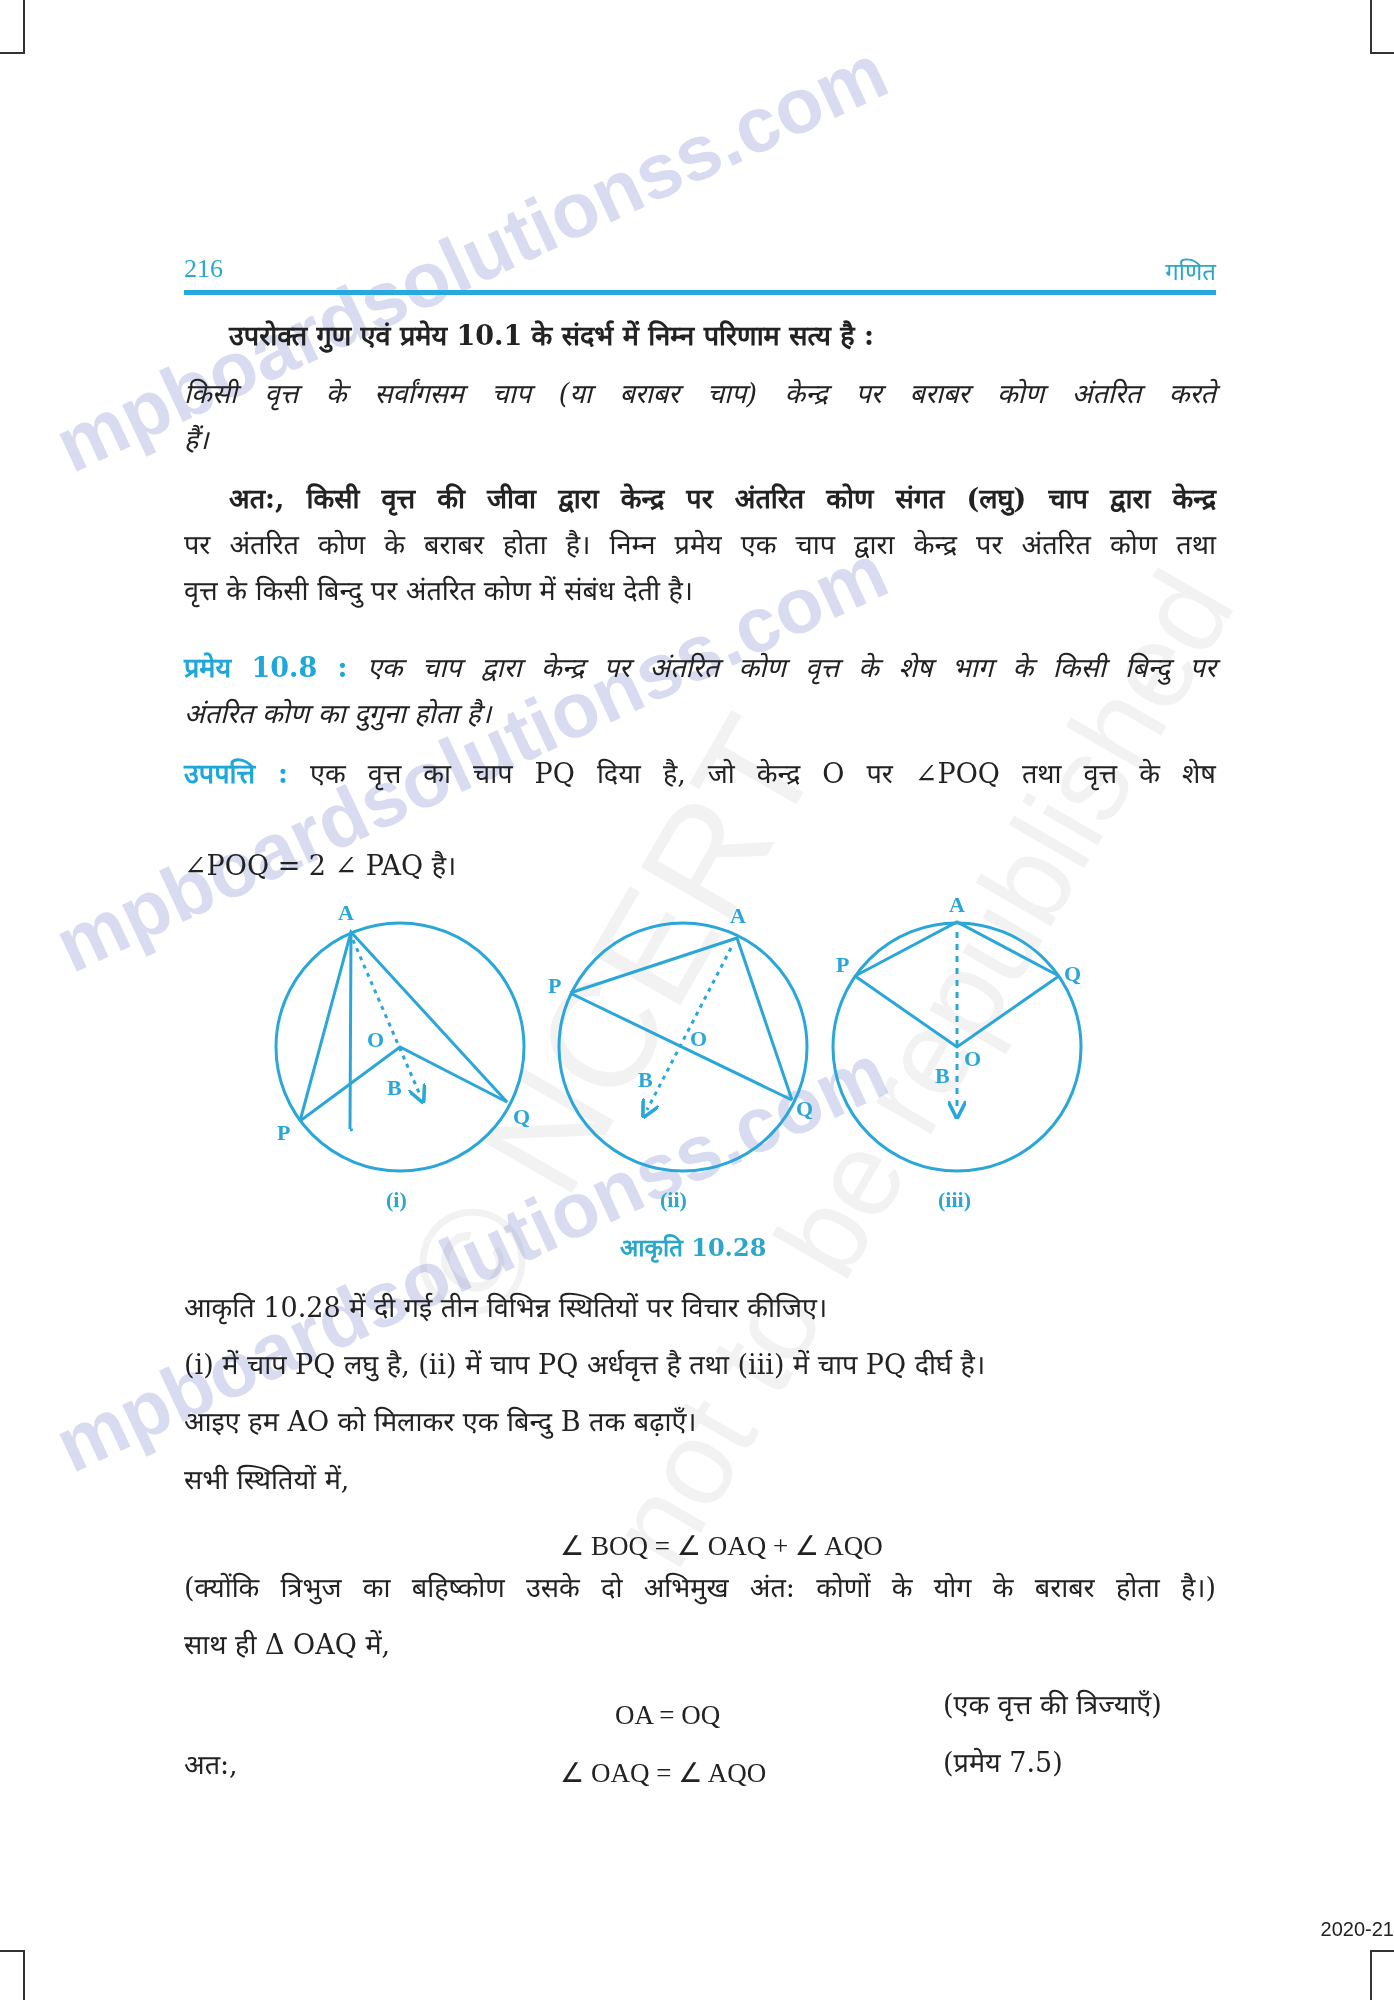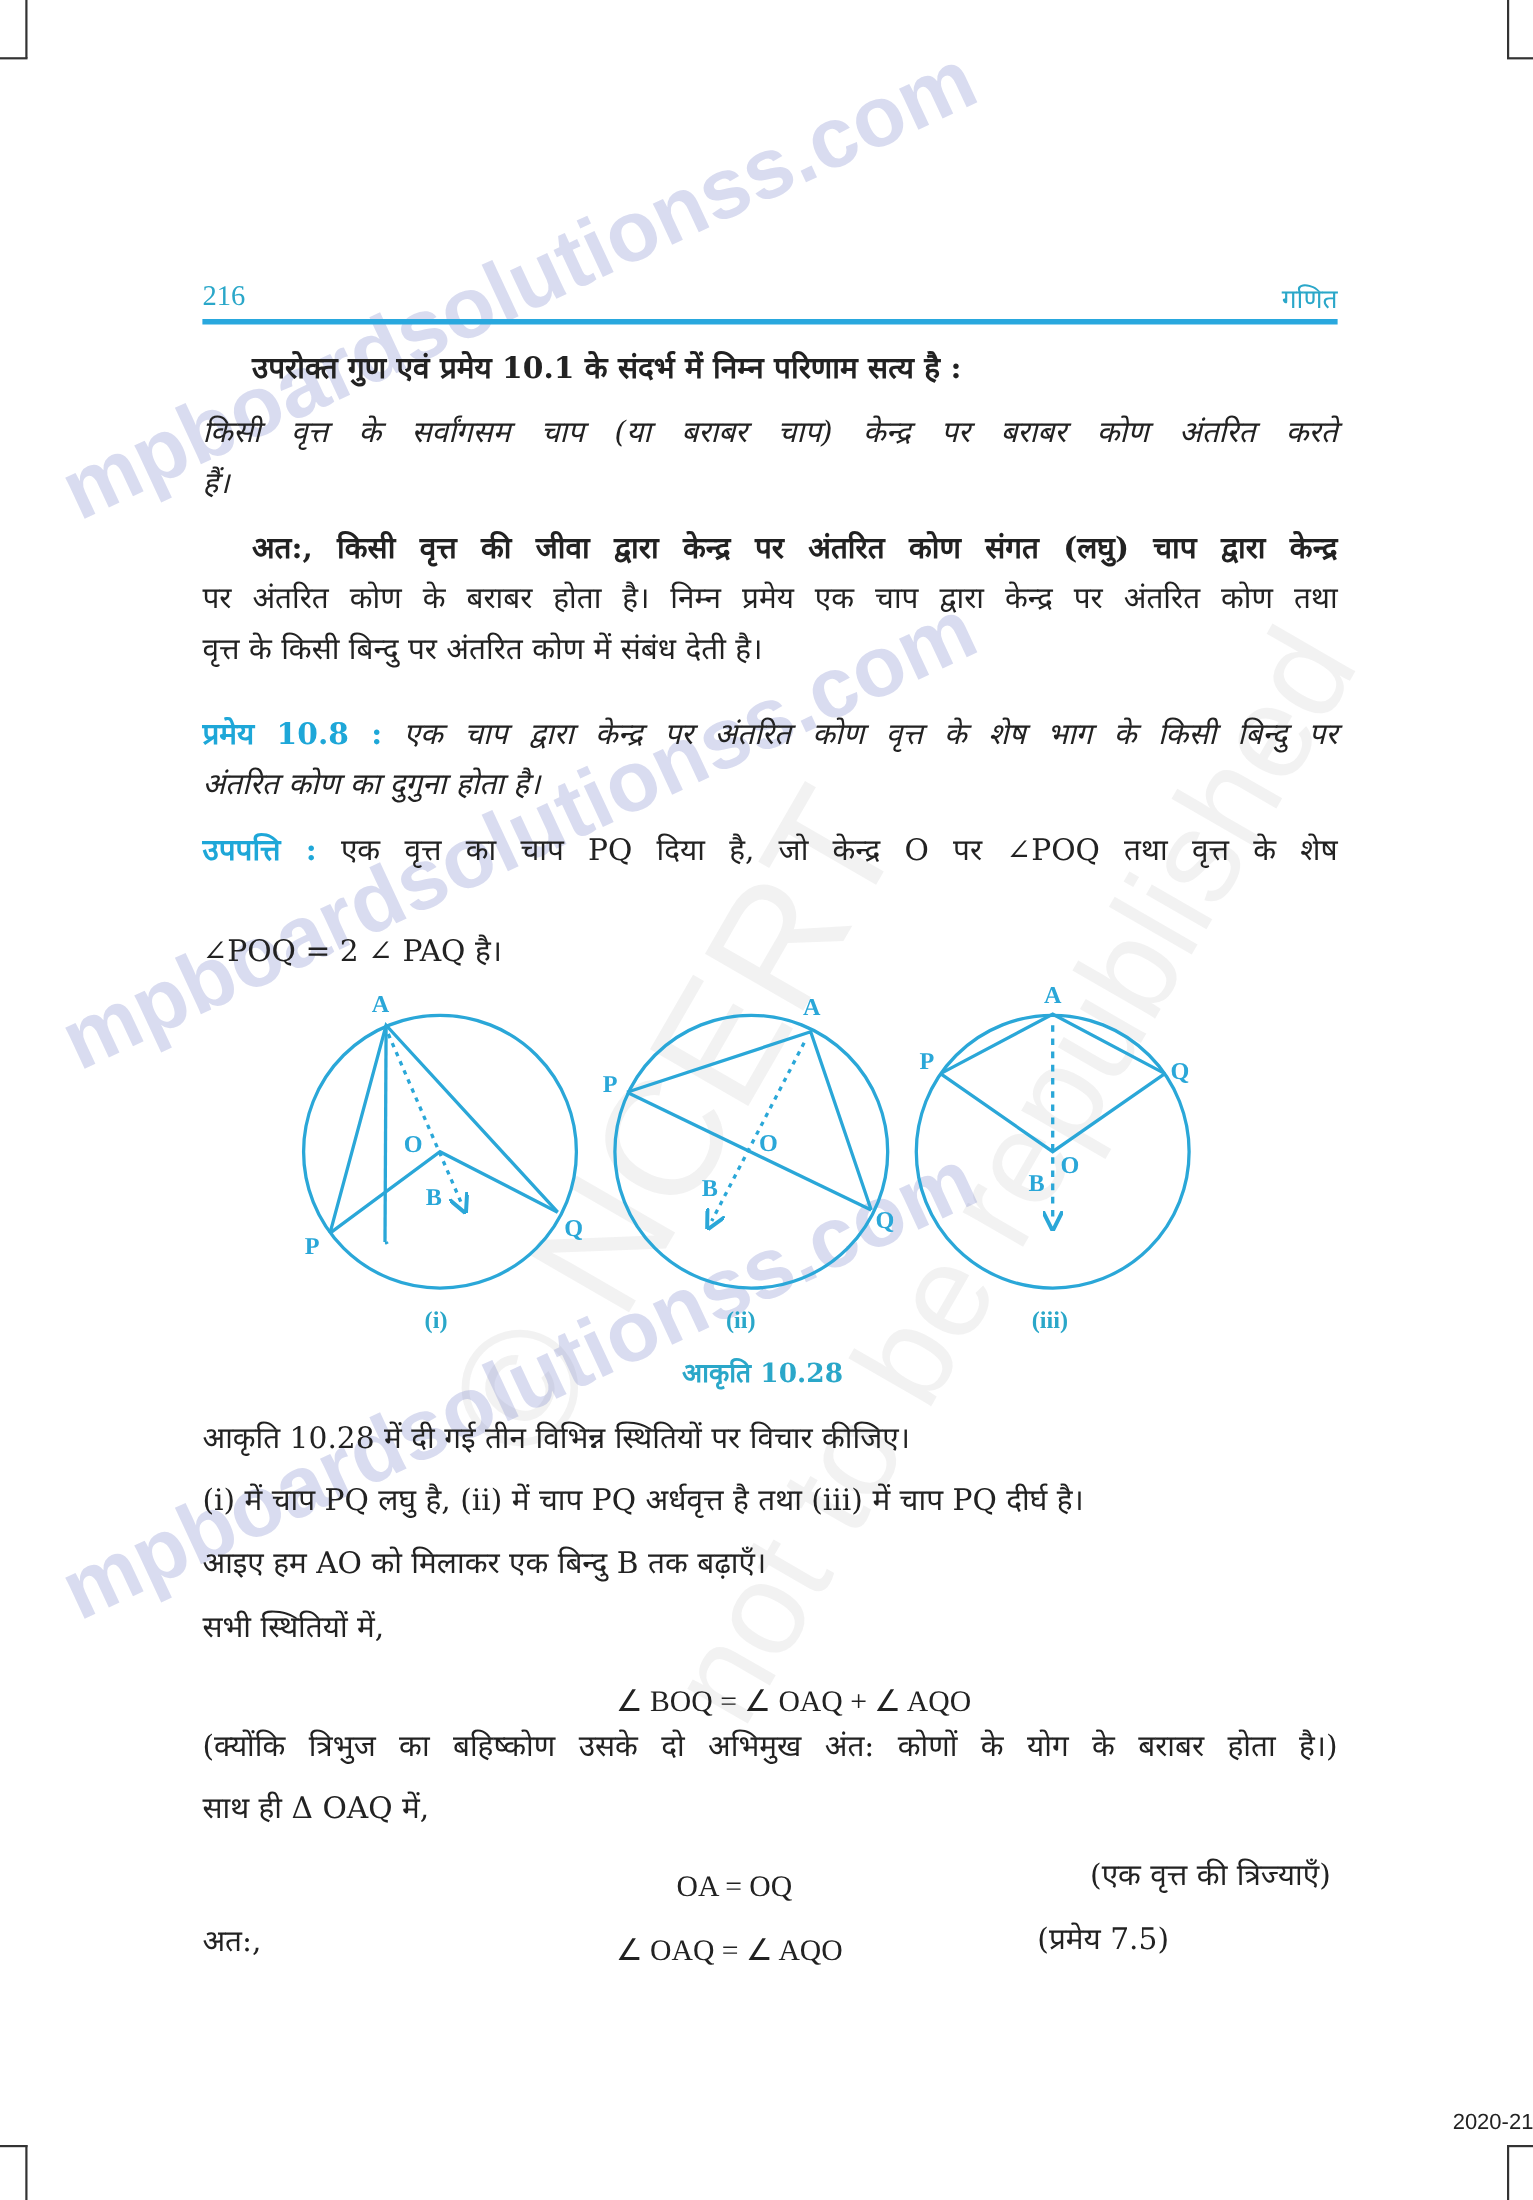--- a/index.html
+++ b/index.html
@@ -156,19 +156,19 @@
 <div class="line" style="left:184px;top:1285px;">आकृति 10.28 में दी गई तीन विभिन्न स्थितियों पर विचार कीजिए।</div>
 <div class="line" style="left:184px;top:1342px;">(i) में चाप PQ लघु है, (ii) में चाप PQ अर्धवृत्त है तथा (iii) में चाप PQ दीर्घ है।</div>
 <div class="line" style="left:184px;top:1399px;">आइए हम AO को मिलाकर एक बिन्दु B तक बढ़ाएँ।</div>
 <div class="line" style="left:184px;top:1457px;">सभी स्थितियों में,</div>
 
 <div class="eq" style="left:560px;top:1518px;">∠ BOQ = ∠ OAQ + ∠ AQO</div>
 <div class="line justify" style="left:184px;top:1565px;width:1032px;">(क्योंकि त्रिभुज का बहिष्कोण उसके दो अभिमुख अंत: कोणों के योग के बराबर होता है।)</div>
 <div class="line" style="left:184px;top:1622px;">साथ ही Δ OAQ में,</div>
 
 <div class="eq" style="left:615px;top:1688px;">OA = OQ</div>
-<div class="reason" style="left:991px;top:1685px;">(एक वृत्त की त्रिज्याएँ)</div>
+<div class="reason" style="left:943px;top:1685px;">(एक वृत्त की त्रिज्याएँ)</div>
 
 <div class="reason" style="left:184px;top:1745px;">अत:,</div>
 <div class="eq" style="left:560px;top:1745px;">∠ OAQ = ∠ AQO</div>
 <div class="reason" style="left:943px;top:1743px;">(प्रमेय 7.5)</div>
 
 <div class="footer">2020-21</div>
 
 </body></html>

